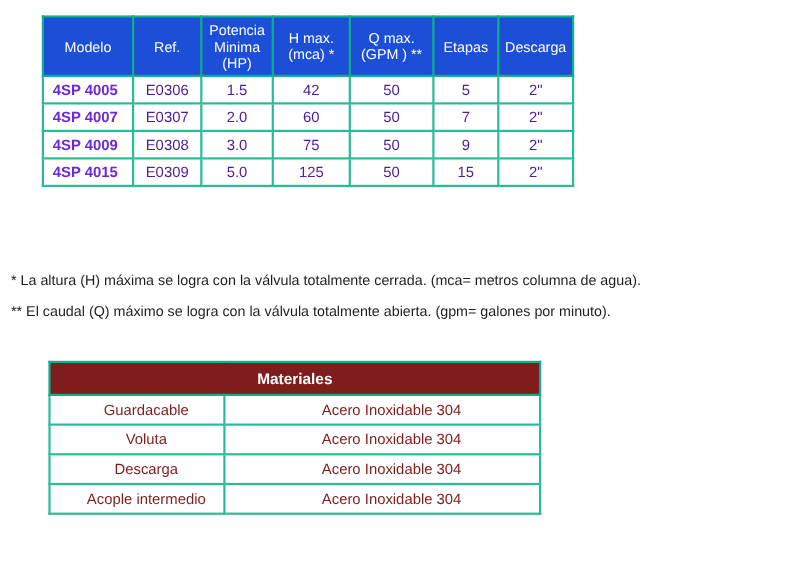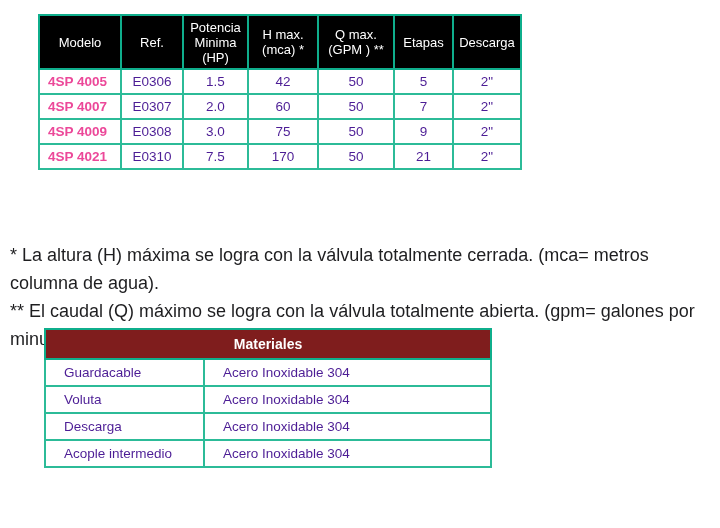--- a/index.html
+++ b/index.html
@@ -16,21 +16,21 @@
   
   .pump-table-wrap { position: absolute; left: 38px; top: 14px; }
   table.spec {
     border-collapse: collapse;
     table-layout: fixed;
     width: 484px;
     border: 2px solid #2cbb98;
     background: #ffffff;
   }
   table.spec th {
-    background: #000000;
+    background: #1d4ed8;
     border: 2px solid #0fae8c;
     color: #ffffff;
     font-weight: normal;
     font-size: 13px;
     line-height: 15px;
     height: 52px;
     text-align: center;
     vertical-align: middle;
     white-space: pre-line;
     padding: 0 2px;
@@ -42,29 +42,29 @@
     height: 23px;
     text-align: center;
     vertical-align: middle;
     padding: 0 2px;
     color: #4c1d95;
   }
   table.spec td.model {
     font-weight: bold;
     text-align: left;
     padding-left: 8px;
-    color: #ec4899;
+    color: #6d28d9;
   }
 
   
   .footnotes {
     position: absolute;
     left: 10px;
     top: 241px;
-    font-size: 18px;
+    font-size: 13px;
     line-height: 28px;
     color: #1e1e20;
   }
 
   
   .materials-wrap { position: absolute; left: 44px; top: 328px; }
   table.materials {
     border-collapse: collapse;
     table-layout: fixed;
     width: 446px;
@@ -79,23 +79,23 @@
     font-size: 14px;
     height: 26px;
     text-align: center;
     vertical-align: middle;
   }
   table.materials td {
     border: 2px solid #2cbb98;
     font-size: 13.5px;
     height: 23px;
     vertical-align: middle;
-    text-align: left;
+    text-align: center;
     padding-left: 18px;
-    color: #4c1d95;
+    color: #7f1d1d;
   }
 </style>
 </head>
 <body>
 
 <div class="page">
 
   <div class="pump-table-wrap">
     <table class="spec">
       <colgroup>
@@ -146,30 +146,30 @@
   <tr>
     <td class="model">4SP 4009</td>
     <td>E0308</td>
     <td>3.0</td>
     <td>75</td>
     <td>50</td>
     <td>9</td>
     <td>2"</td>
   </tr>
 
-
-  <tr>
-    <td class="model">4SP 4021</td>
-    <td>E0310</td>
-    <td>7.5</td>
-    <td>170</td>
-    <td>50</td>
-    <td>21</td>
-    <td>2"</td>
-  </tr>
+  <tr>
+    <td class="model">4SP 4015</td>
+    <td>E0309</td>
+    <td>5.0</td>
+    <td>125</td>
+    <td>50</td>
+    <td>15</td>
+    <td>2"</td>
+  </tr>
+
 
 </tbody>
     </table>
   </div>
 
   <div class="footnotes">
     <div>* La altura (H) máxima se logra con la válvula totalmente cerrada. (mca= metros columna de agua).</div>
     <div>** El caudal (Q) máximo se logra con la válvula totalmente abierta. (gpm= galones por minuto).</div>
   </div>
 

